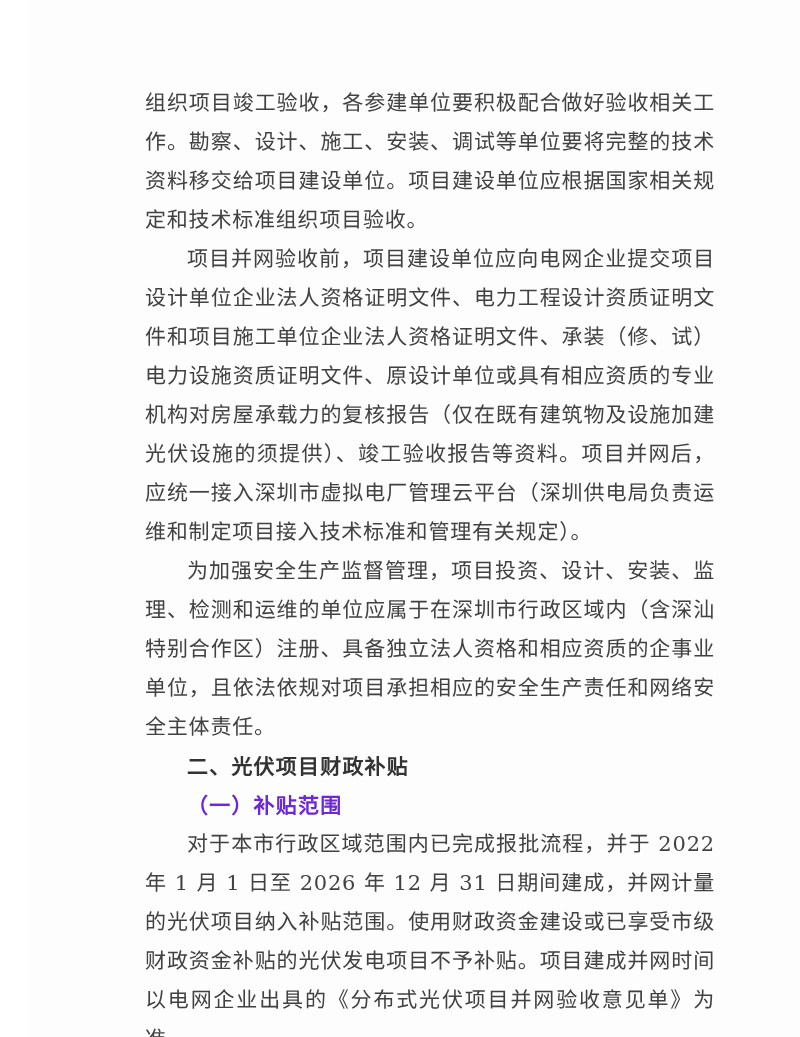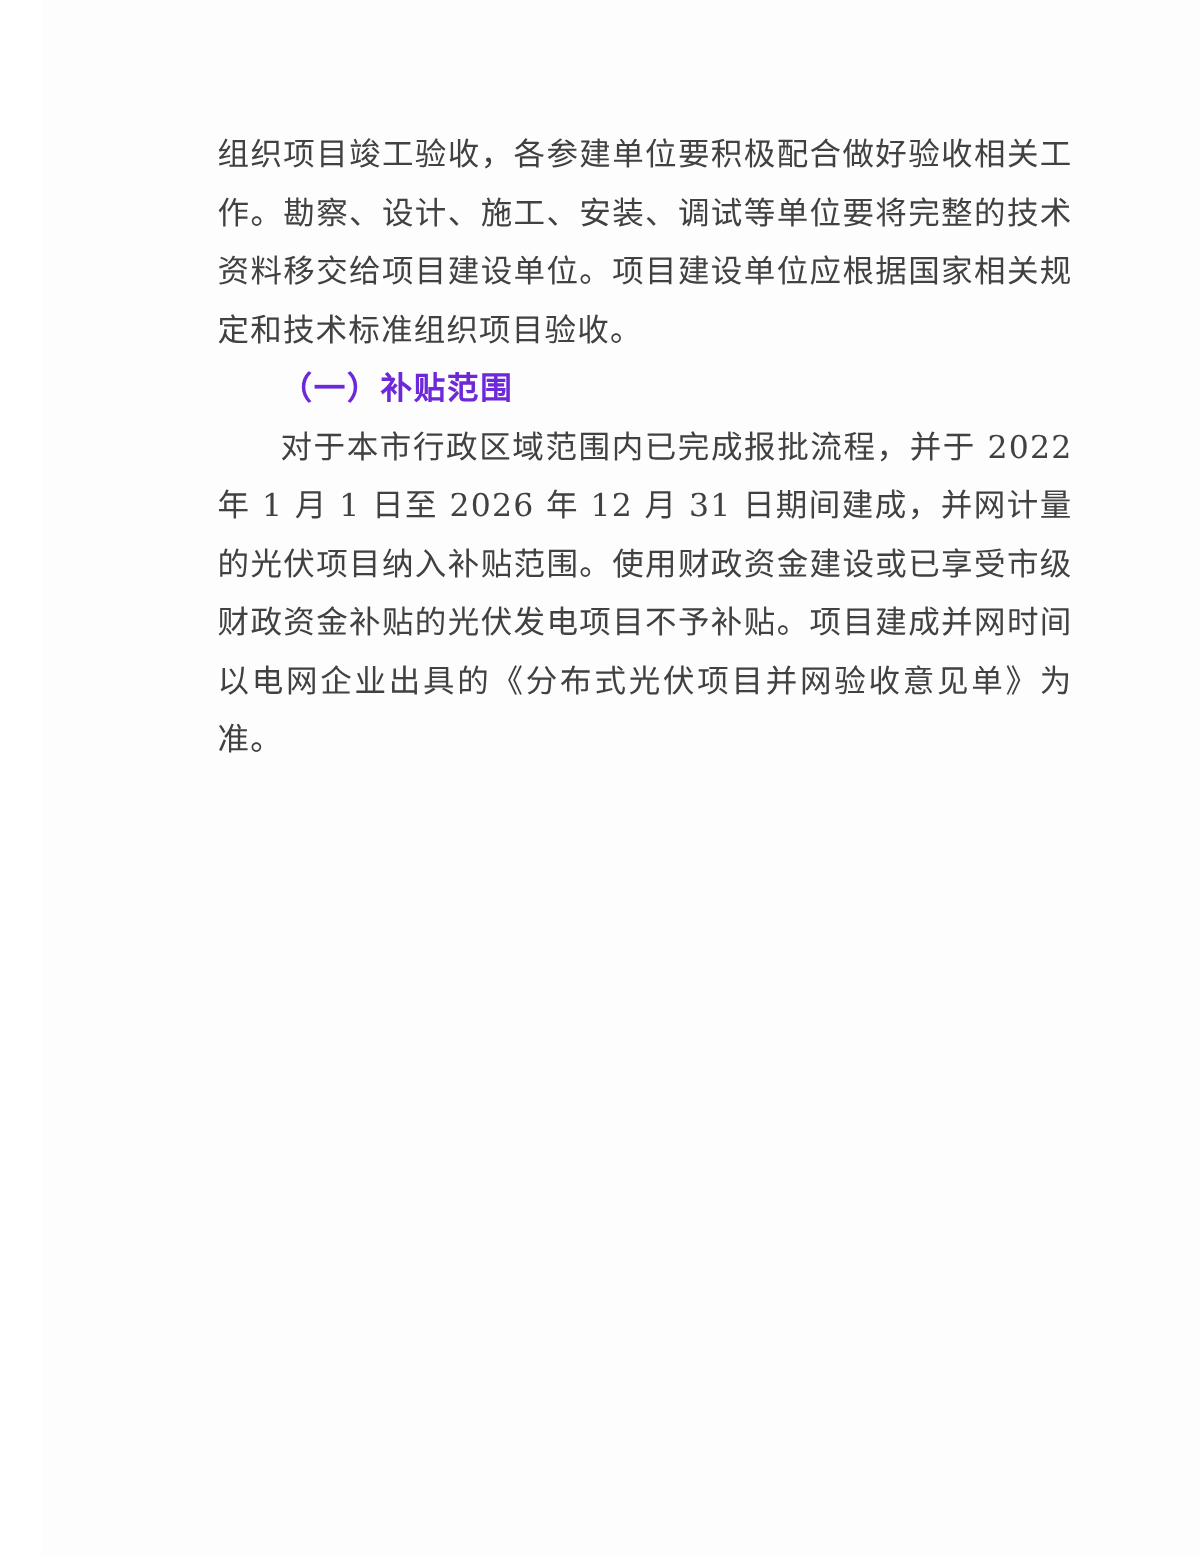--- a/index.html
+++ b/index.html
@@ -45,16 +45,19 @@
     text-align: left;
     letter-spacing: 1.2px;
   }
 </style>
 </head>
 <body>
 
 <div class="page" style="background: rgb(253, 253, 253);">
   <div class="content">
       <p class="body" style="color: rgb(65, 65, 65);">组织项目竣工验收，各参建单位要积极配合做好验收相关工作。勘察、设计、施工、安装、调试等单位要将完整的技术资料移交给项目建设单位。项目建设单位应根据国家相关规定和技术标准组织项目验收。</p>
+      <p class="body indent" style="color: rgb(65, 65, 65);">项目并网验收前，项目建设单位应向电网企业提交项目设计单位企业法人资格证明文件、电力工程设计资质证明文件和项目施工单位企业法人资格证明文件、承装（修、试）电力设施资质证明文件、原设计单位或具有相应资质的专业机构对房屋承载力的复核报告（仅在既有建筑物及设施加建光伏设施的须提供）、竣工验收报告等资料。项目并网后，应统一接入深圳市虚拟电厂管理云平台（深圳供电局负责运维和制定项目接入技术标准和管理有关规定）。</p>
+      <p class="body indent" style="color: rgb(65, 65, 65);">为加强安全生产监督管理，项目投资、设计、安装、监理、检测和运维的单位应属于在深圳市行政区域内（含深汕特别合作区）注册、具备独立法人资格和相应资质的企事业单位，且依法依规对项目承担相应的安全生产责任和网络安全主体责任。</p>
+      <p class="heading1 indent" style="color: rgb(51, 51, 51);">二、光伏项目财政补贴</p>
       <p class="heading2 indent" style="color: #6d28d9;">（一）补贴范围</p>
       <p class="body indent" style="color: rgb(65, 65, 65);">对于本市行政区域范围内已完成报批流程，并于 2022 年 1 月 1 日至 2026 年 12 月 31 日期间建成，并网计量的光伏项目纳入补贴范围。使用财政资金建设或已享受市级财政资金补贴的光伏发电项目不予补贴。项目建成并网时间以电网企业出具的《分布式光伏项目并网验收意见单》为准。</p>
     </div>
 </div>
 
 </body></html>

